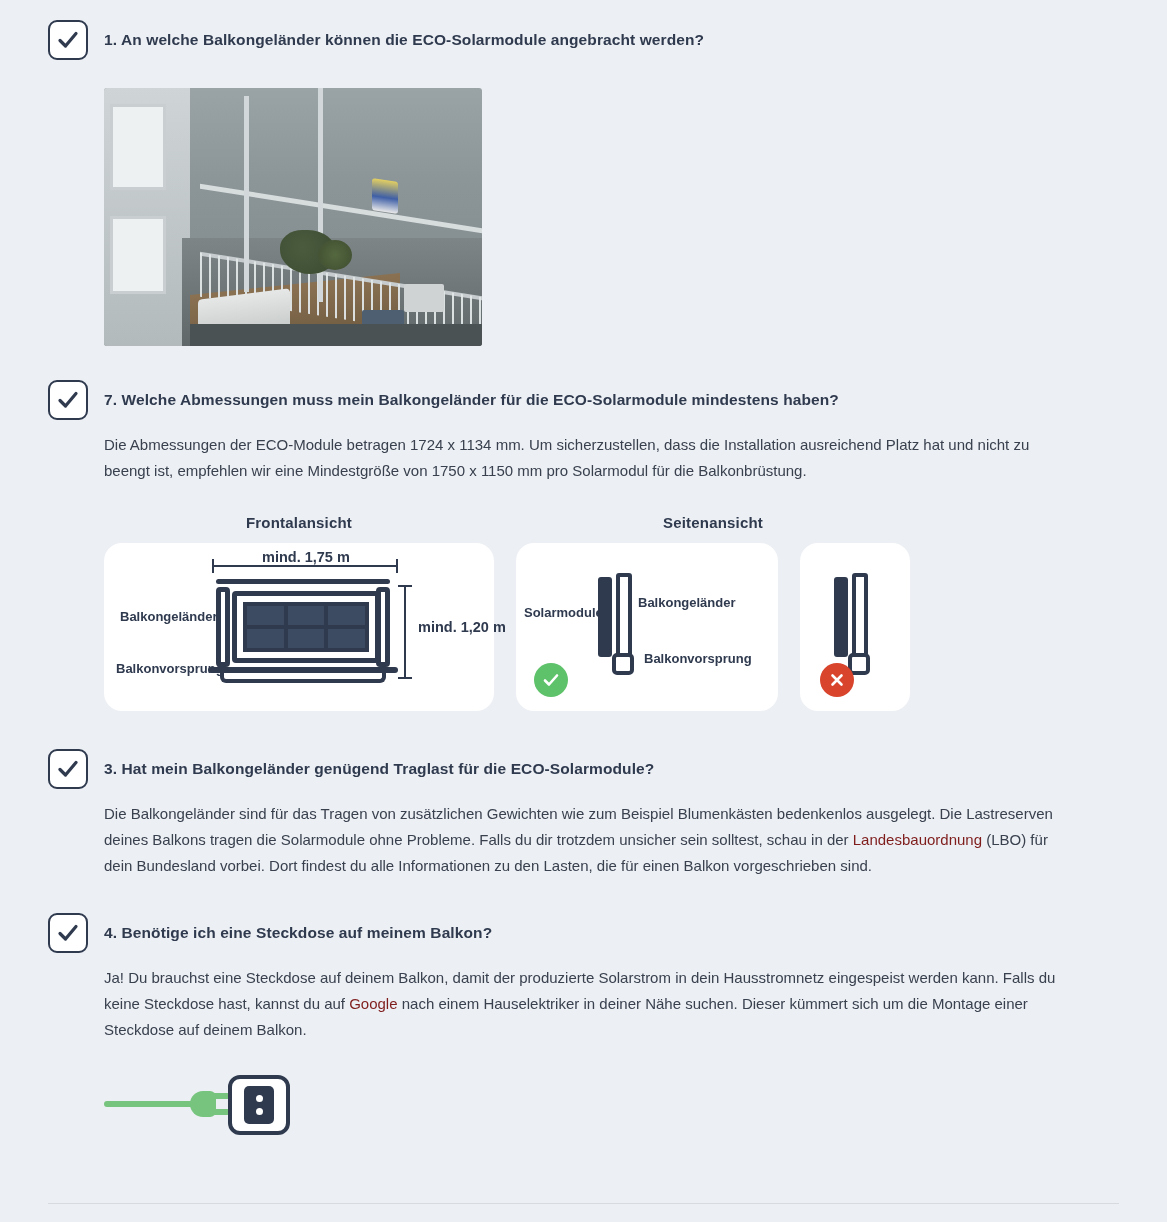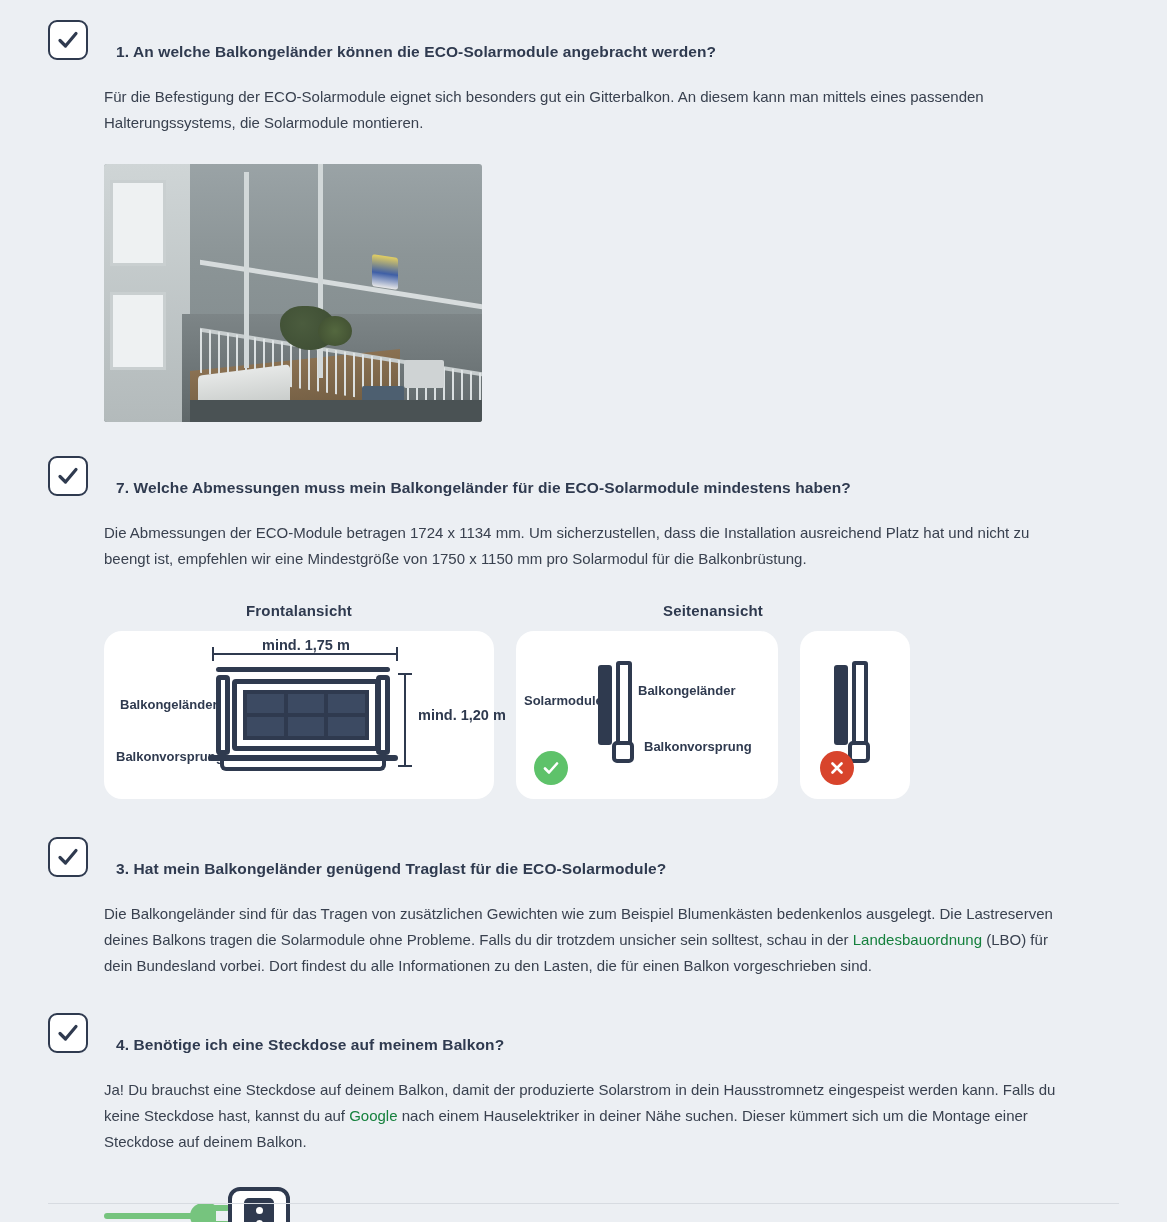--- a/index.html
+++ b/index.html
@@ -27,30 +27,30 @@
   .check-wrap svg { display:block; }
 
   .faq-body { flex: 1 1 auto; padding-right: 92px; }
 
   .faq-q {
     font-size: 15.5px;
     font-weight: bold;
     color: #2f3a4f;
     letter-spacing: .1px;
     line-height: 40px;
-    margin: 12px;
+    margin: 0;
   }
   .faq-a {
     font-size: 15px;
     line-height: 26px;
     color: #39414f;
     margin: 12px 0 0 0;
     max-width: 965px;
   }
-  a.greenlink { color: #15803d; text-decoration: none; }
+  a.greenlink { color: #7f1d1d; text-decoration: none; }
 
   
   .photo {
     margin-top: 28px;
     width: 378px; height: 258px;
     border-radius: 3px;
     overflow: hidden;
     position: relative;
     background: linear-gradient(180deg,#9aa3a6 0%,#8c9597 35%,#7d8789 100%);
   }
@@ -261,21 +261,20 @@
   <div class="top-pad"></div>
 
   <div class="faq-item">
     <div class="check-wrap">
       <svg width="22" height="22" viewBox="0 0 22 22" aria-hidden="true">
         <path d="M3 11.5 L8.5 17 L19 4.5" fill="none" stroke="#2f3a4f" stroke-width="3.2" stroke-linecap="round" stroke-linejoin="round"></path>
       </svg>
     </div>
     <div class="faq-body">
       <p class="faq-q">1. An welche Balkongeländer können die ECO-Solarmodule angebracht werden?</p>
-      <p class="faq-a">Für die Befestigung der ECO-Solarmodule eignet sich besonders gut ein Gitterbalkon. An diesem kann man mittels eines passenden Halterungssystems, die Solarmodule montieren.</p>
 
       <div class="photo">
         <div class="ph-wall-l"></div>
         <div class="ph-win ph-w1"></div>
         <div class="ph-win ph-w2"></div>
         <div class="ph-floor"></div>
         <div class="ph-deck"></div>
         <div class="ph-rail2"></div>
         <div class="ph-rail"></div>
         <div class="ph-post p1"></div>

